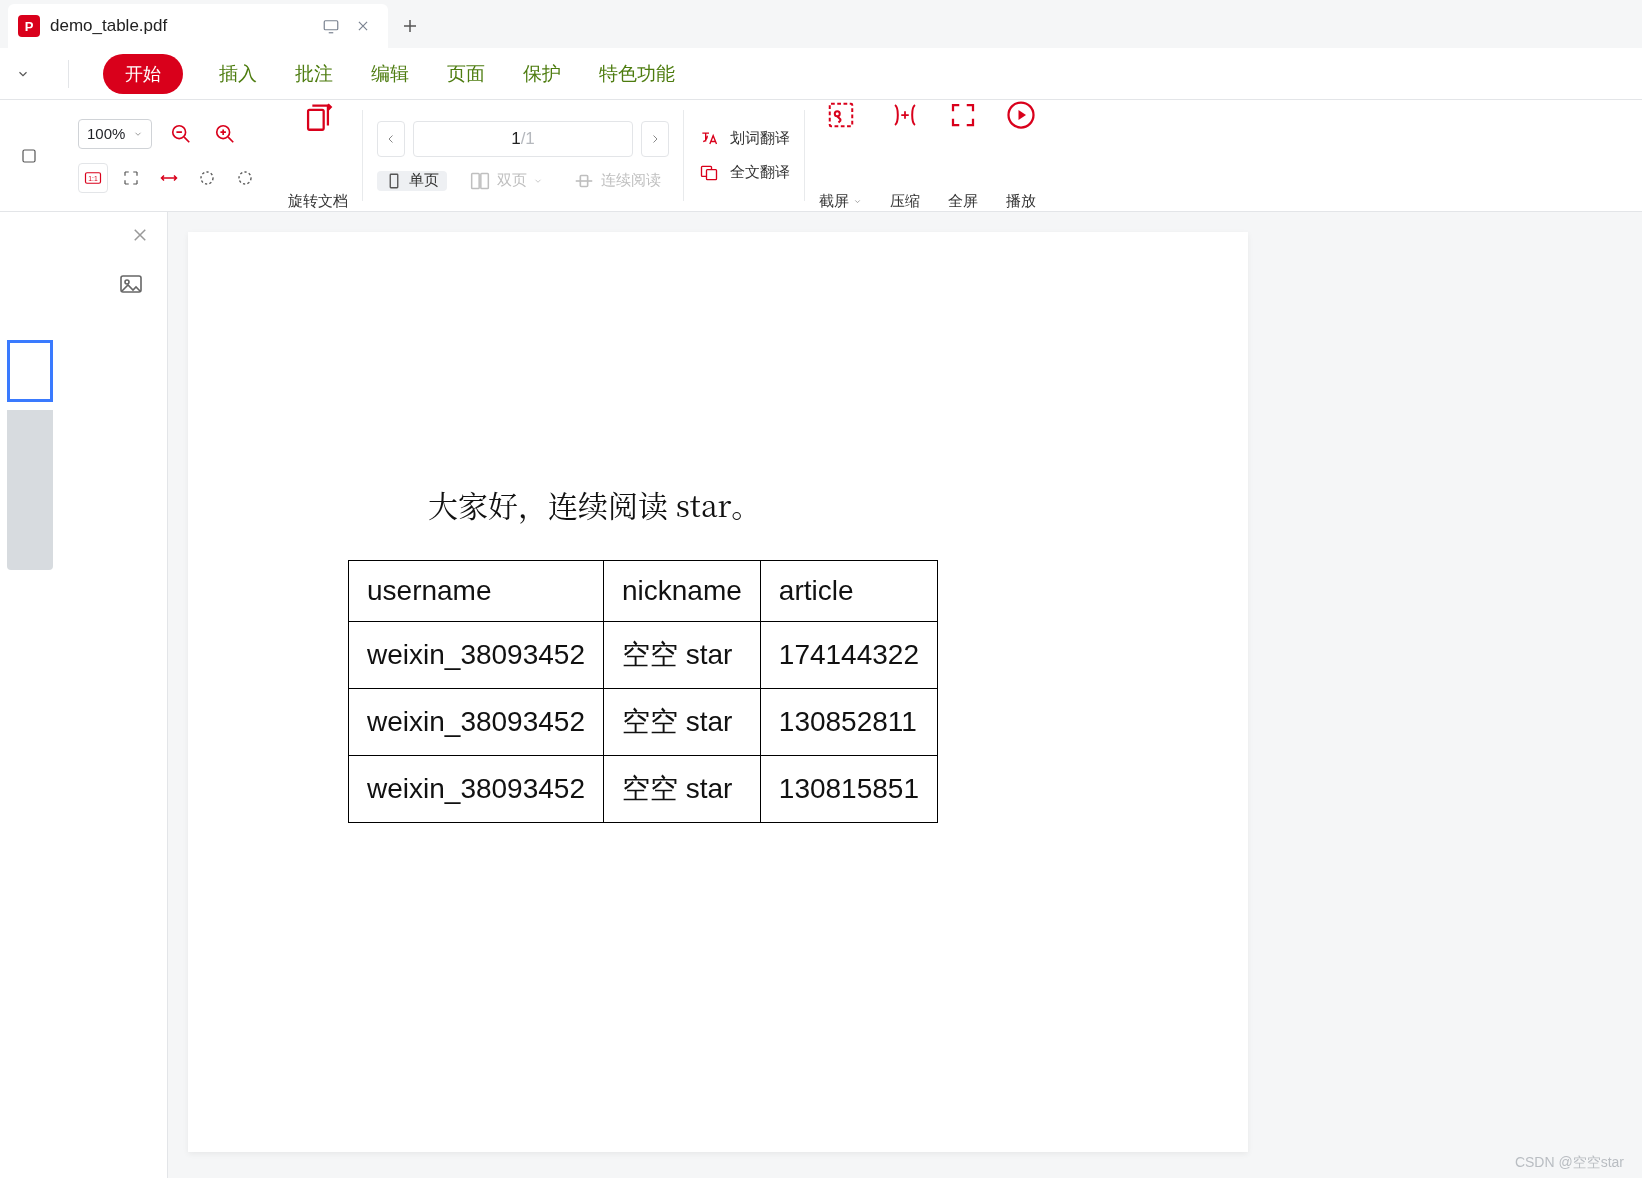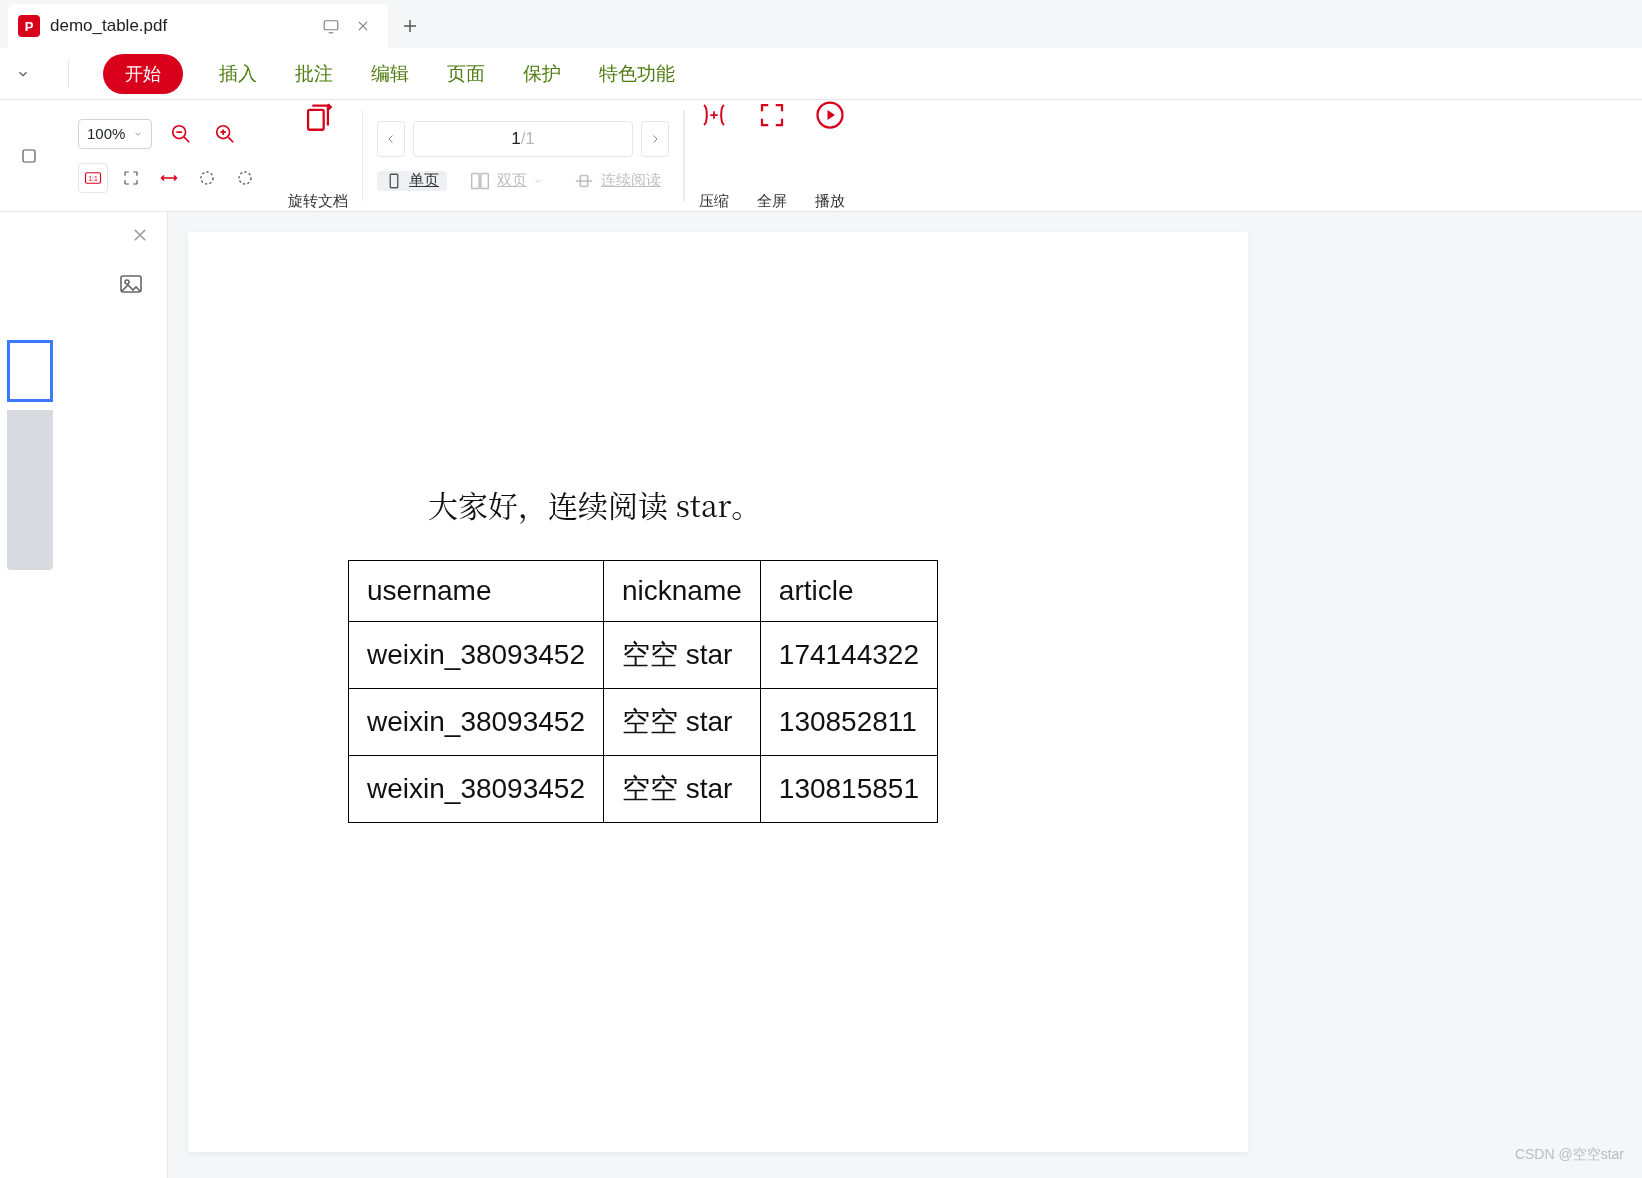--- a/index.html
+++ b/index.html
@@ -29,40 +29,40 @@
 .icon-btn.grey { color:#555; }
 .small-icons { display:flex; gap:8px; }
 .btn-col { display:flex; flex-direction:column; align-items:center; justify-content:space-between; gap:6px; padding:0 14px; cursor:pointer; }
 .btn-col .lbl { font-size:15px; color:#333; }
 .btn-col svg { color:#d9001b; }
 .page-nav { display:flex; align-items:center; gap:8px; }
 .page-arrow { width:28px; height:36px; display:flex;align-items:center;justify-content:center; border:1px solid #e3e5e8; border-radius:4px; color:#888; cursor:pointer; }
 .page-input { width: 220px; height:36px; border:1px solid #e3e5e8; border-radius:4px; display:flex; align-items:center; justify-content:center; font-size:17px; color:#333; }
 .page-input .cur { color:#222; }
 .page-input .sep,.page-input .tot { color:#b5b8bd; }
-.view-mode { display:flex; align-items:center; gap:6px; padding:0 8px; border-radius:4px; cursor:pointer; font-size:15px; color:#333;text-decoration:underline; }
+.view-mode { display:flex; align-items:center; gap:6px; padding:0 8px; border-radius:4px; cursor:pointer; font-size:15px; color:#333; }
 .view-mode.active { background:#eef0f3; }
 .view-mode.disabled { color:#bfbfbf; }
 .trans-row { display:flex; align-items:center; gap:10px; font-size:15px; color:#333; cursor:pointer; }
 
 
 .workspace { display:flex; height: calc(100% - 48px - 52px - 112px); }
 .sidebar { width: 168px; background:#fff; border-right:1px solid #e3e5e8; position:relative; }
 .sidebar-close { position:absolute; top:14px; right:18px; color:#999; cursor:pointer; }
 .thumb-mode { position:absolute; top:62px; right:24px; color:#666; }
 .thumb-col { position:absolute; top:128px; left:0; width:60px; }
 .thumb { width:46px; height:62px; margin: 0 auto 8px; background:#fff; border:3px solid #3a7afe; }
 .thumb-below { width:46px; height:160px; margin:0 auto; background:#d7dbdf; border-radius:0 0 4px 4px; }
 
 .canvas { flex:1; background:#f5f6f7; padding: 20px 0 0 20px; overflow:hidden; position:relative; }
 .page { width: 1060px; min-height: 920px; background:#fff; box-shadow: 0 2px 6px rgba(0,0,0,0.06); padding: 250px 40px 40px 40px; }
 .doc-heading { font-family: "SimSun","Noto Serif CJK SC",serif; font-size: 30px; color:#111; margin-left: 200px; margin-bottom: 34px; }
 table.doc-table { border-collapse: collapse; margin-left: 120px; }
 table.doc-table th, table.doc-table td { border:1px solid #000; padding: 14px 18px; font-size: 28px; color:#111; text-align:left; font-weight:400; font-family: Arial, "SimSun", sans-serif; }
-.watermark { position:absolute; right:18px; bottom:14px; font-size:14px; color:#b9bdc2;margin-top:45px; }
+.watermark { position:absolute; right:18px; bottom:6px; font-size:14px; color:#b9bdc2;margin-top:45px; }
 
 svg { display:block; }
 </style>
 </head>
 <body>
 
 <div class="titlebar">
   <div class="tab">
     <div class="tab-icon">P</div>
     <div class="tab-title">demo_table.pdf</div>
@@ -213,23 +213,52 @@
             <path d="M3 8h18"></path>
             <rect x="8" y="2" width="8" height="12" rx="1"></rect>
           </svg>
         <span>连续阅读</span>
       </div>
     </div>
   </div>
 
   <div class="tool-divider"></div>
 
+  <div class="tool-group" style="gap:14px">
+    <div class="trans-row">
+      <svg width="22" height="20" viewBox="0 0 24 24" fill="none" stroke="#d9001b" stroke-width="1.6">
+          <path d="M4 5h8M8 5v10M5 15c2 0 5-3 5-7"></path>
+          <path d="M13 18l4-10 4 10M14.5 15h5"></path>
+        </svg>
+      <span>划词翻译</span>
+    </div>
+    <div class="trans-row">
+      <svg width="22" height="20" viewBox="0 0 24 24" fill="none" stroke="#d9001b" stroke-width="1.6">
+          <rect x="3" y="4" width="12" height="12" rx="1"></rect>
+          <rect x="9" y="8" width="12" height="12" rx="1" fill="#fff"></rect>
+        </svg>
+      <span>全文翻译</span>
+    </div>
+  </div>
 
   <div class="tool-divider"></div>
 
+  <div class="btn-col">
+    <svg width="30" height="30" viewBox="0 0 24 24" fill="none" stroke="currentColor" stroke-width="1.6" stroke-dasharray="3 2">
+        <rect x="3" y="3" width="18" height="18" rx="1"></rect>
+        <circle cx="9" cy="11" r="2" stroke-dasharray="0"></circle>
+        <path d="M9 13l3 3M12 16l-2 2" stroke-dasharray="0"></path>
+      </svg>
+    <span class="lbl" style="display:flex;align-items:center;gap:4px">
+        <span>截屏</span>
+        <svg width="9" height="9" viewBox="0 0 24 24" stroke="#888" stroke-width="2" fill="none">
+          <path d="M6 9l6 6 6-6"></path>
+        </svg>
+      </span>
+  </div>
 
   <div class="btn-col">
     <svg width="30" height="30" viewBox="0 0 24 24" fill="none" stroke="currentColor" stroke-width="1.6">
         <path d="M4 4c3 2 3 14 0 16M20 4c-3 2-3 14 0 16"></path>
         <path d="M9 12h6M12 9v6" stroke-width="1.4"></path>
       </svg>
     <span class="lbl">压缩</span>
   </div>
 
   <div class="btn-col">

